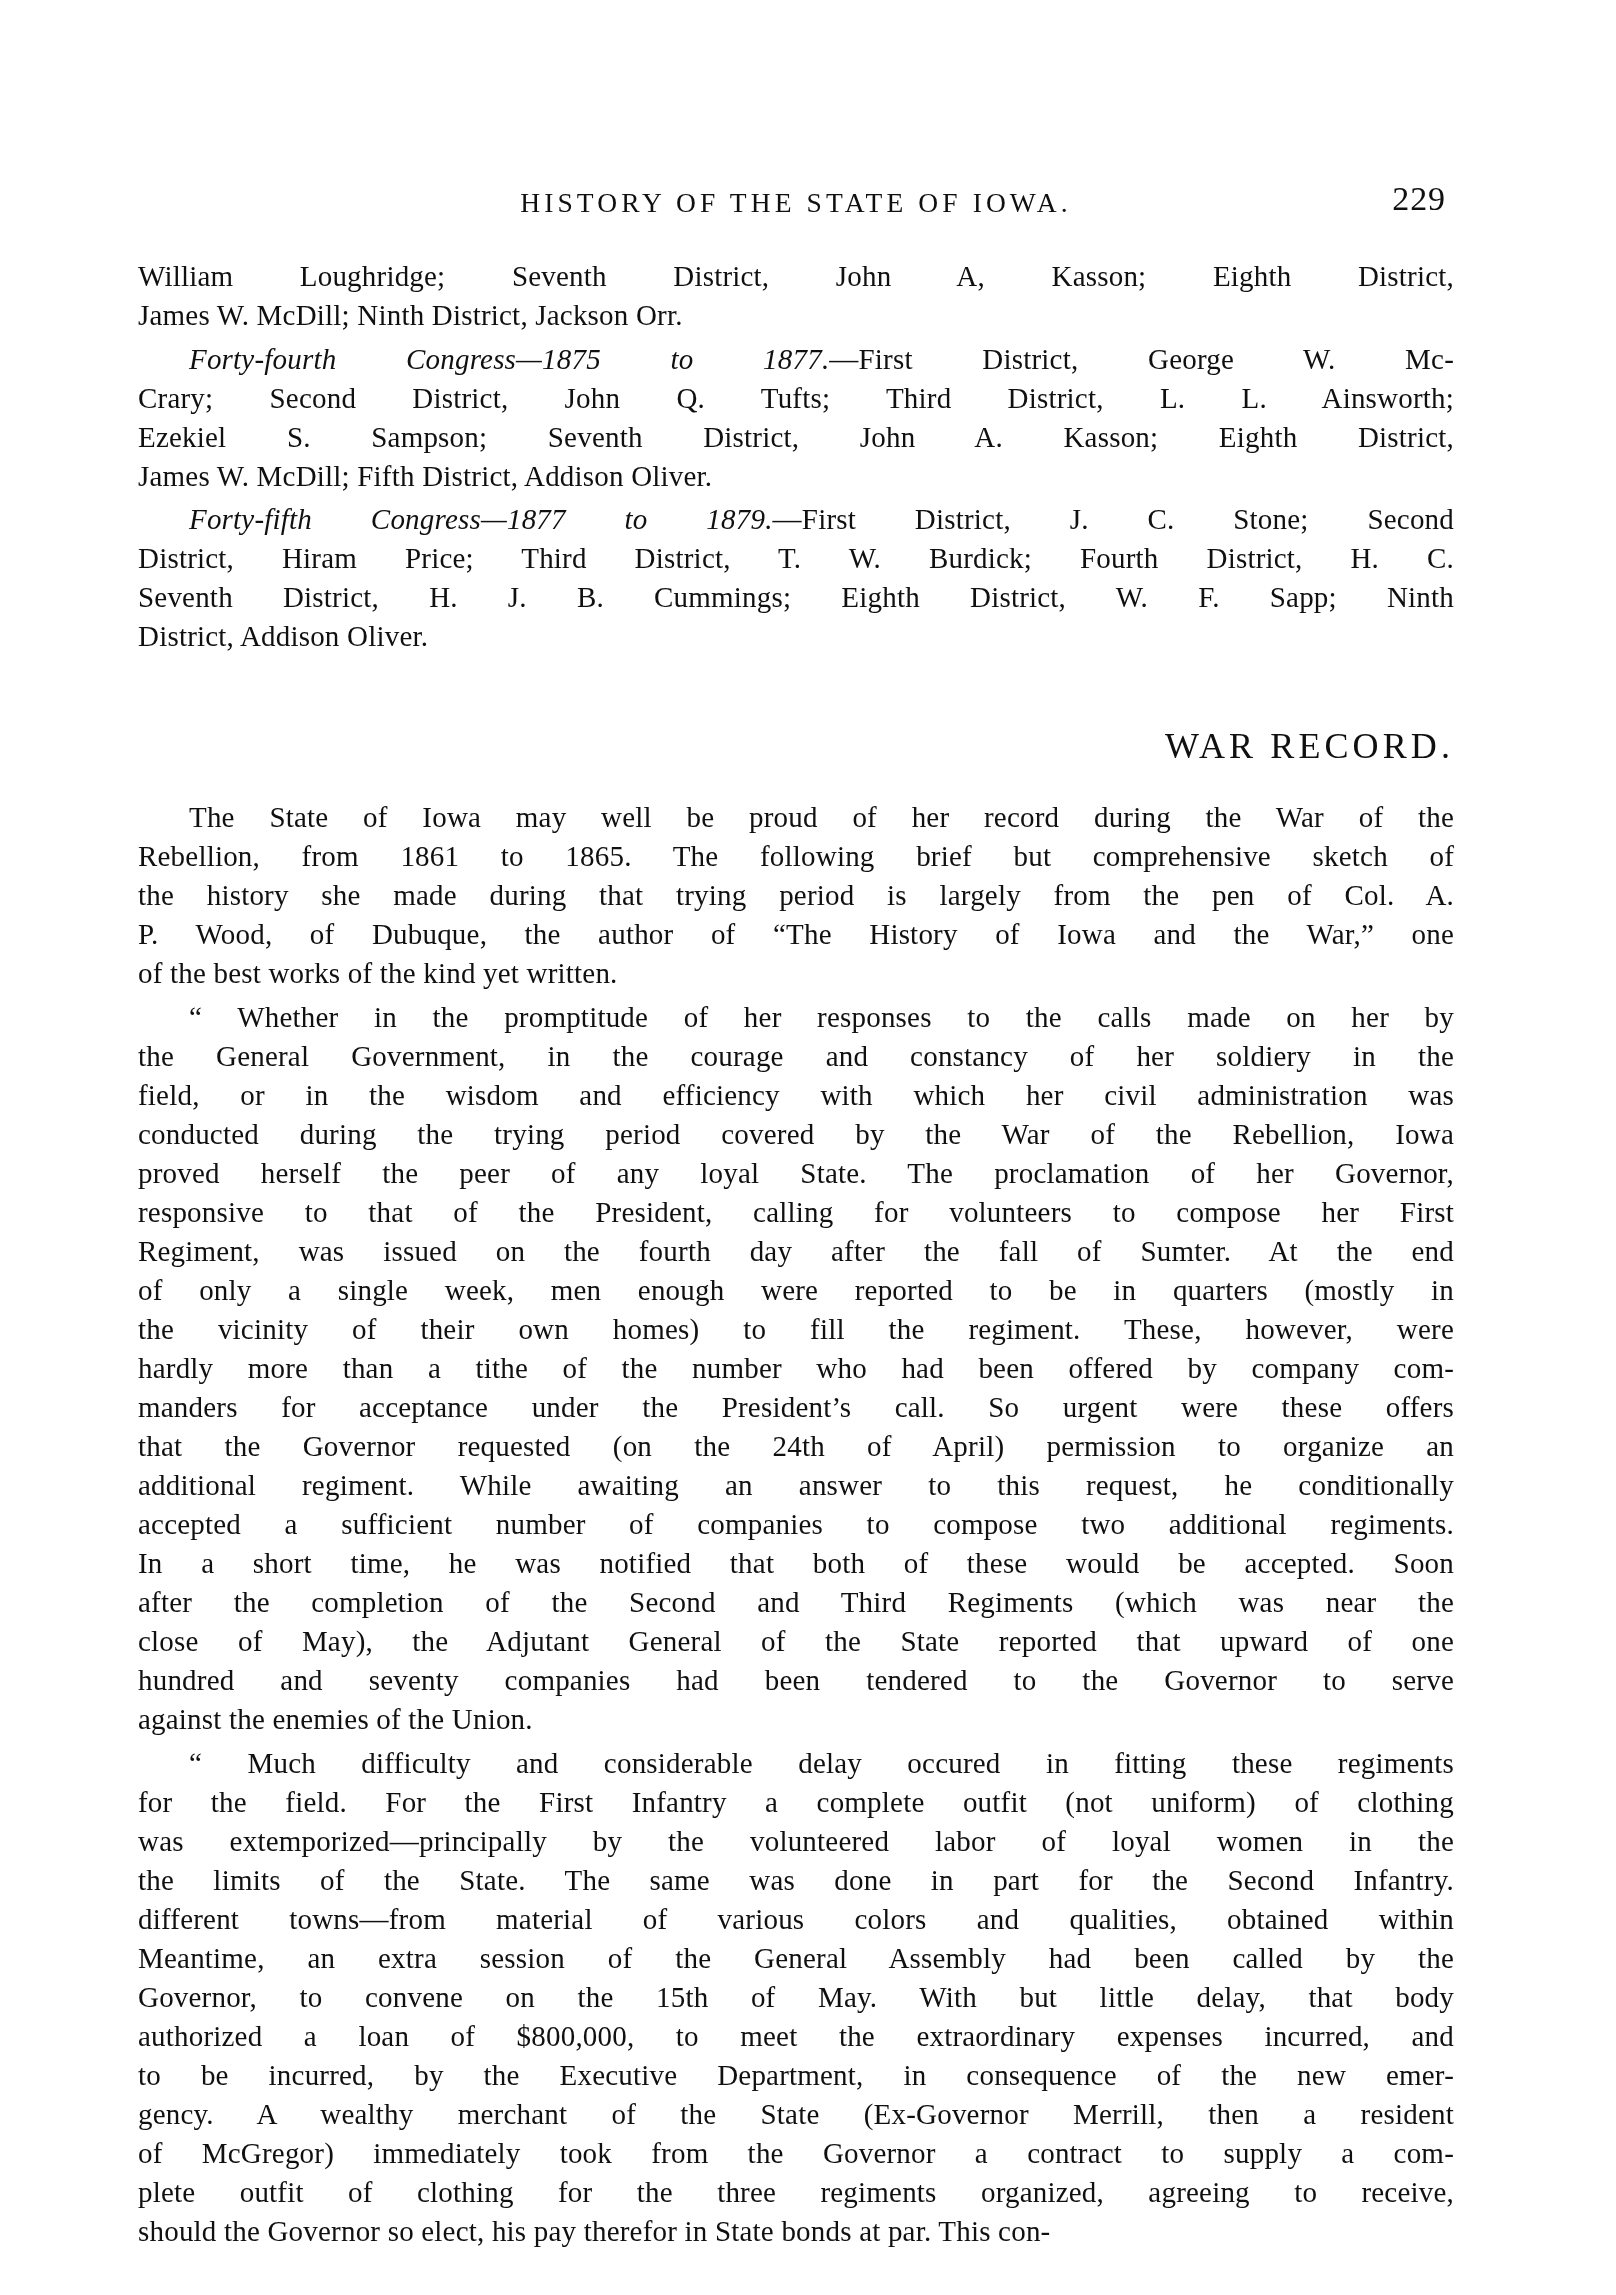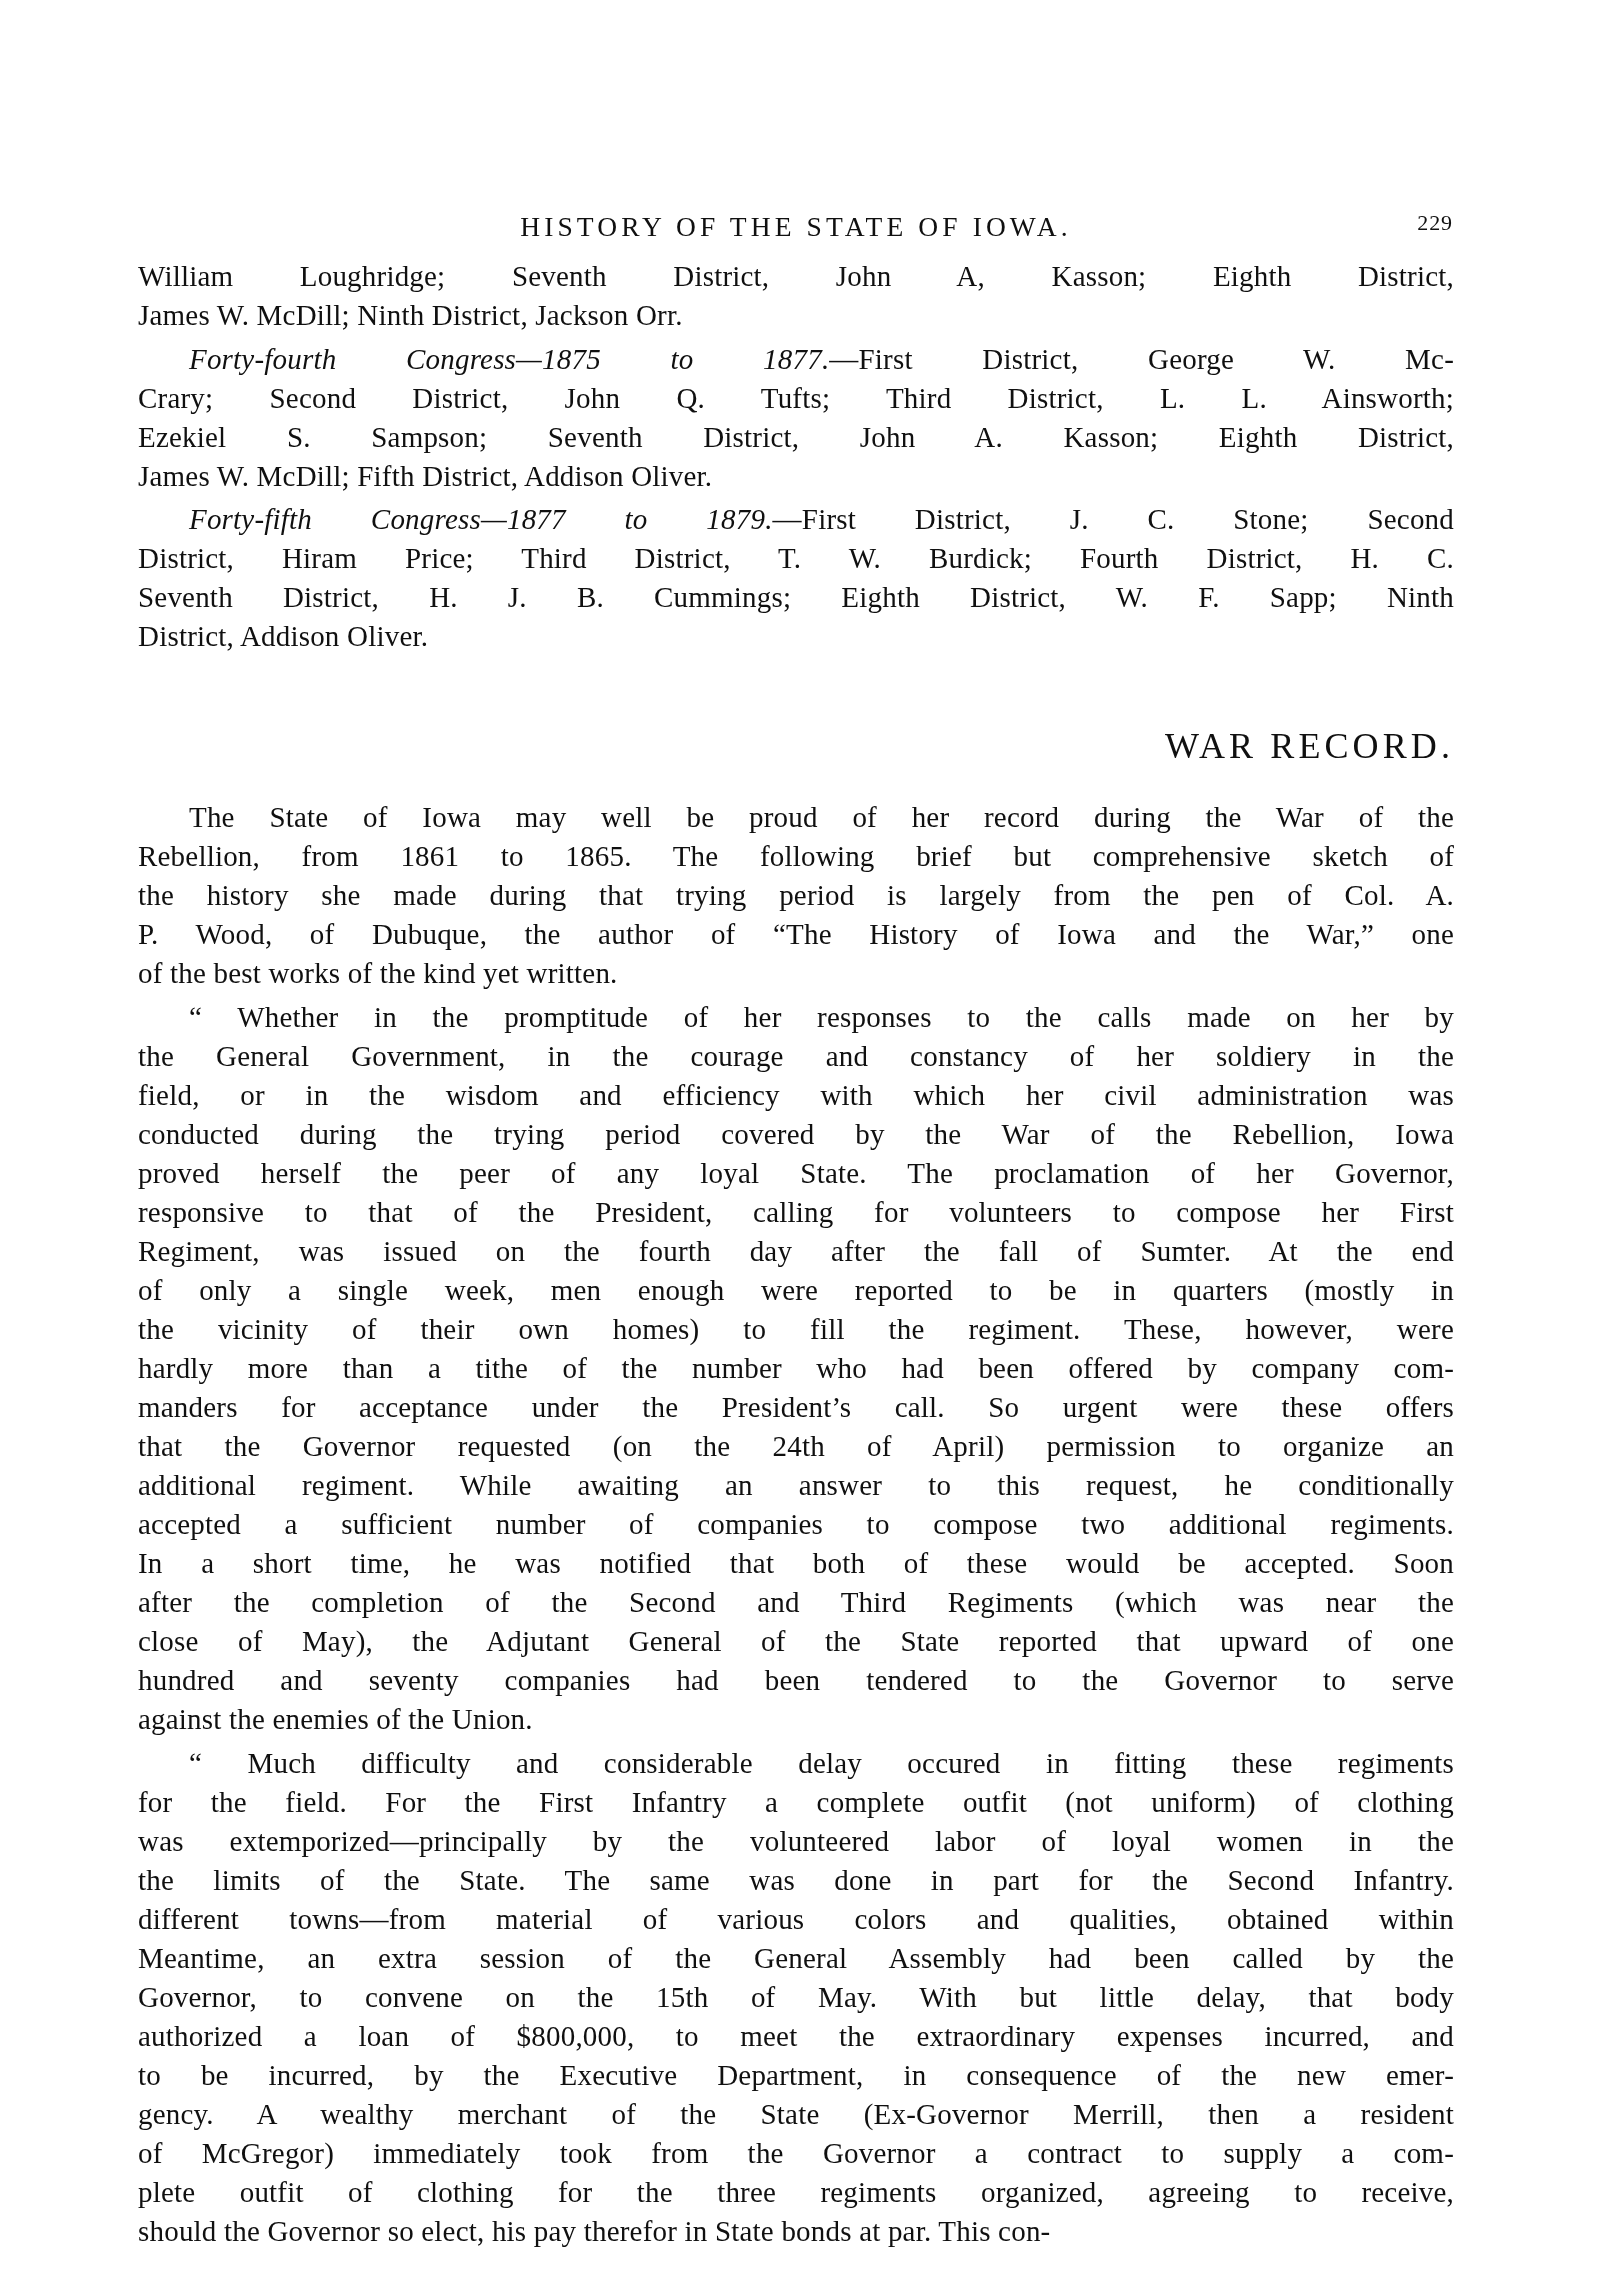--- a/index.html
+++ b/index.html
@@ -11,35 +11,34 @@
     color: #101010;
     font-family: "Liberation Serif", "DejaVu Serif", serif;
     overflow: hidden;
   }
   .header {
     position: absolute;
     left: 138px;
     top: 185px;
     width: 1316px;
     height: 41px;
-    margin-top: 24px;
   }
   .header-title {
     display: block;
     text-align: center;
     font-size: 27.5px;
     letter-spacing: 4.1px;
     line-height: 36px;
     white-space: nowrap;
   }
   .page-number {
     position: absolute;
-    right: 1px;
+    right: 8px;
     top: -3.7px;
-    font-size: 22px;
+    font-size: 34px;
     line-height: 36px;
     letter-spacing: 0.9px;
   }
   .body-col {
     position: absolute;
     left: 138px;
     top: 257px;
     width: 1316px;
     font-size: 29px;
     line-height: 39px;

